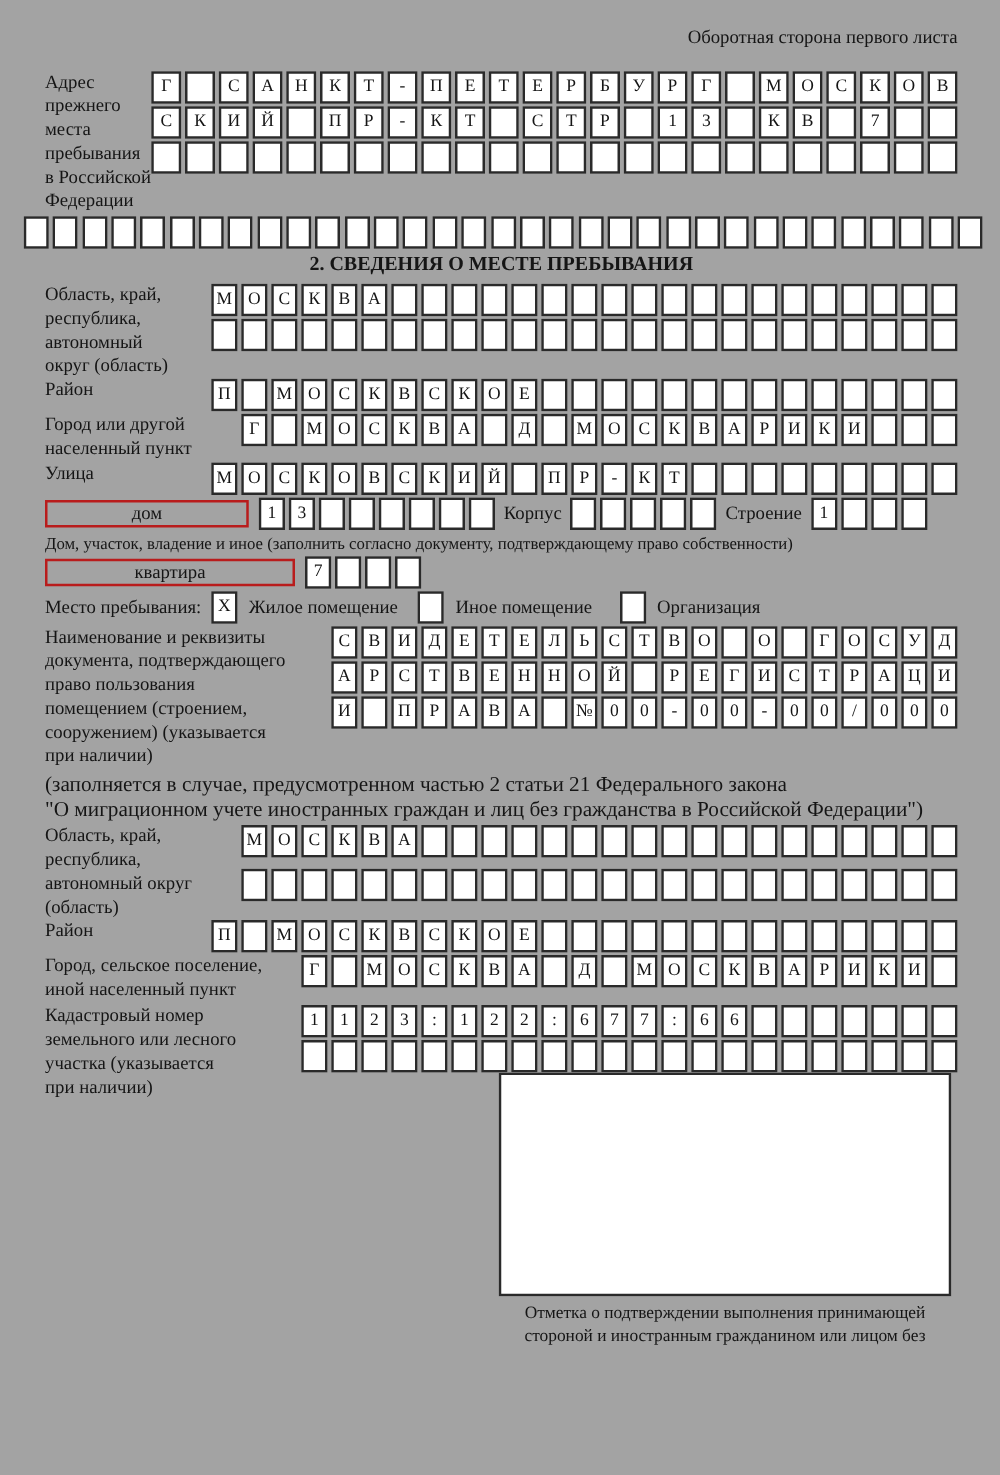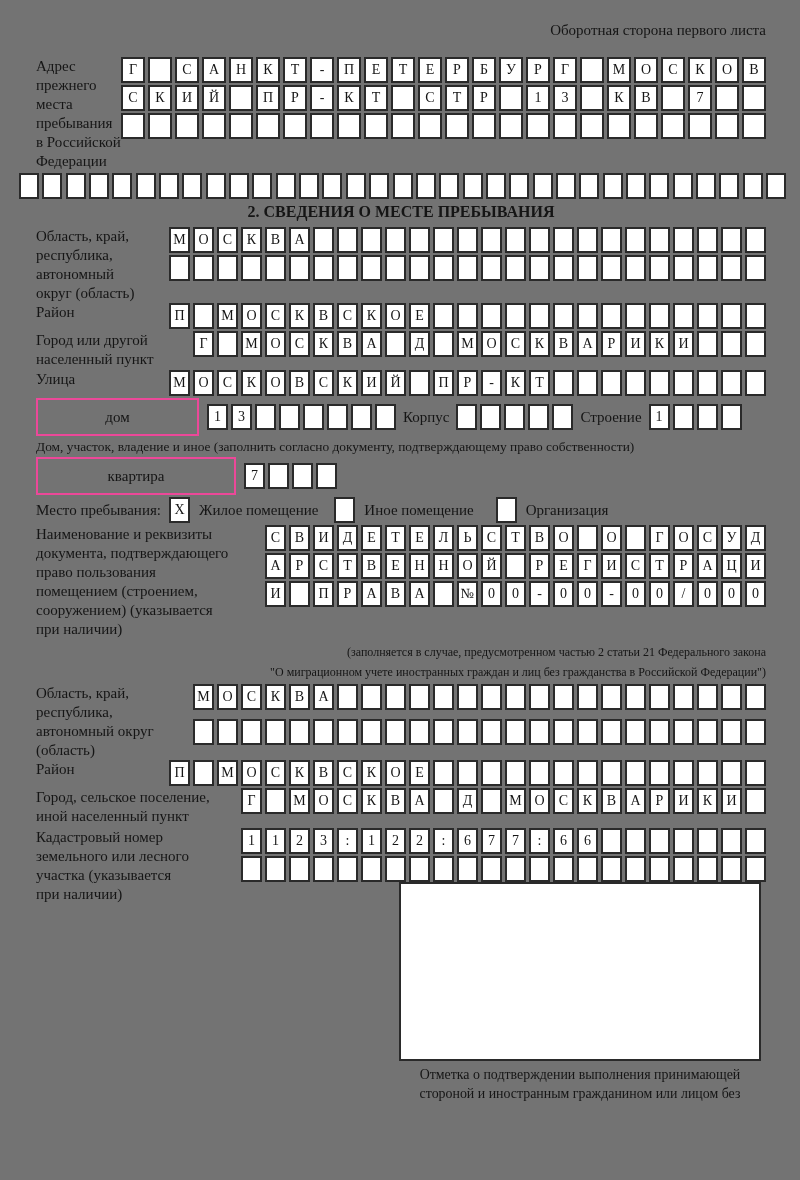--- a/index.html
+++ b/index.html
@@ -1,21 +1,21 @@
 <!DOCTYPE html>
 <html><head>
 <meta charset="utf-8">
 <style>
   html,body{margin:0;padding:0;background:#ffffff;}
   .page{
     position:relative;
     width:800px;height:1180px;
     box-sizing:border-box;
     padding:22px 34px 0 36px;
-    background:#737373;
+    background:#a3a3a3;
     color:#151515;
     font-family:"Liberation Serif","DejaVu Serif",serif;
     overflow:hidden;
   }
   .corner{font-size:15px;text-align:right;margin-bottom:18px;}
   .field{display:flex;align-items:flex-start;}
   .label{font-size:15px;line-height:19px;max-width:230px;}
   .grid{margin-left:auto;flex-shrink:0;}
   .cellrow{display:flex;gap:3px;justify-content:flex-end;}
   .grid .cellrow + .cellrow{margin-top:2px;}
@@ -31,34 +31,34 @@
   .fullrow{display:flex;justify-content:space-between;margin:2px 0 0 -17px;width:767px;}
   .fullrow .cell{width:20px;}
   .note{font-size:13.4px;line-height:17px;}
   .center{text-align:center;}
   .mt1{margin-top:1px;}
   .mt2{margin-top:2px;}
   .heading{font-size:16px;font-weight:bold;text-align:center;margin:4px 0 6px;}
   .subheading{font-size:15.5px;font-weight:bold;text-align:center;margin:6px 0 4px;}
   .inlinegrid{display:flex;align-items:center;}
   .namebox{
-    box-sizing:border-box;height:38px;border:2px solid #ec4899;
+    box-sizing:border-box;height:22px;border:2px solid #b91c1c;
     display:flex;align-items:center;justify-content:center;
     font-size:15px;flex:0 0 auto;
   }
   .dom{width:163px;margin-right:8px;}
   .kv{width:200px;margin-right:8px;}
   .inline-label{font-size:15px;margin:0 7px;white-space:nowrap;}
   .stayrow{display:flex;align-items:center;font-size:15px;margin-top:2px;}
   .opt{display:flex;align-items:center;}
   .opt .cell{margin:0 9px 0 8px;}
   .opt.g2 .cell{margin-left:16px;}
   .opt.g3 .cell{margin-left:22px;}
   .stay-note{margin-left:206px;}
-  .factnote{font-size:12px;line-height:20px;text-align:right;margin-top:3px;}
+  .factnote{font-size:17px;line-height:20px;text-align:left;margin-top:3px;}
   .stamp-wrap{width:372px;margin-left:358px;margin-top:-22px;}
   .stampbox{
     box-sizing:border-box;width:362px;height:179px;
     border:2px solid #2a2a2a;margin:0 auto;background:#fff;
   }
   .stamp-note{font-size:13.9px;line-height:19px;text-align:center;margin:4px -22px 0;}
 </style>
 </head>
 <body>
 

